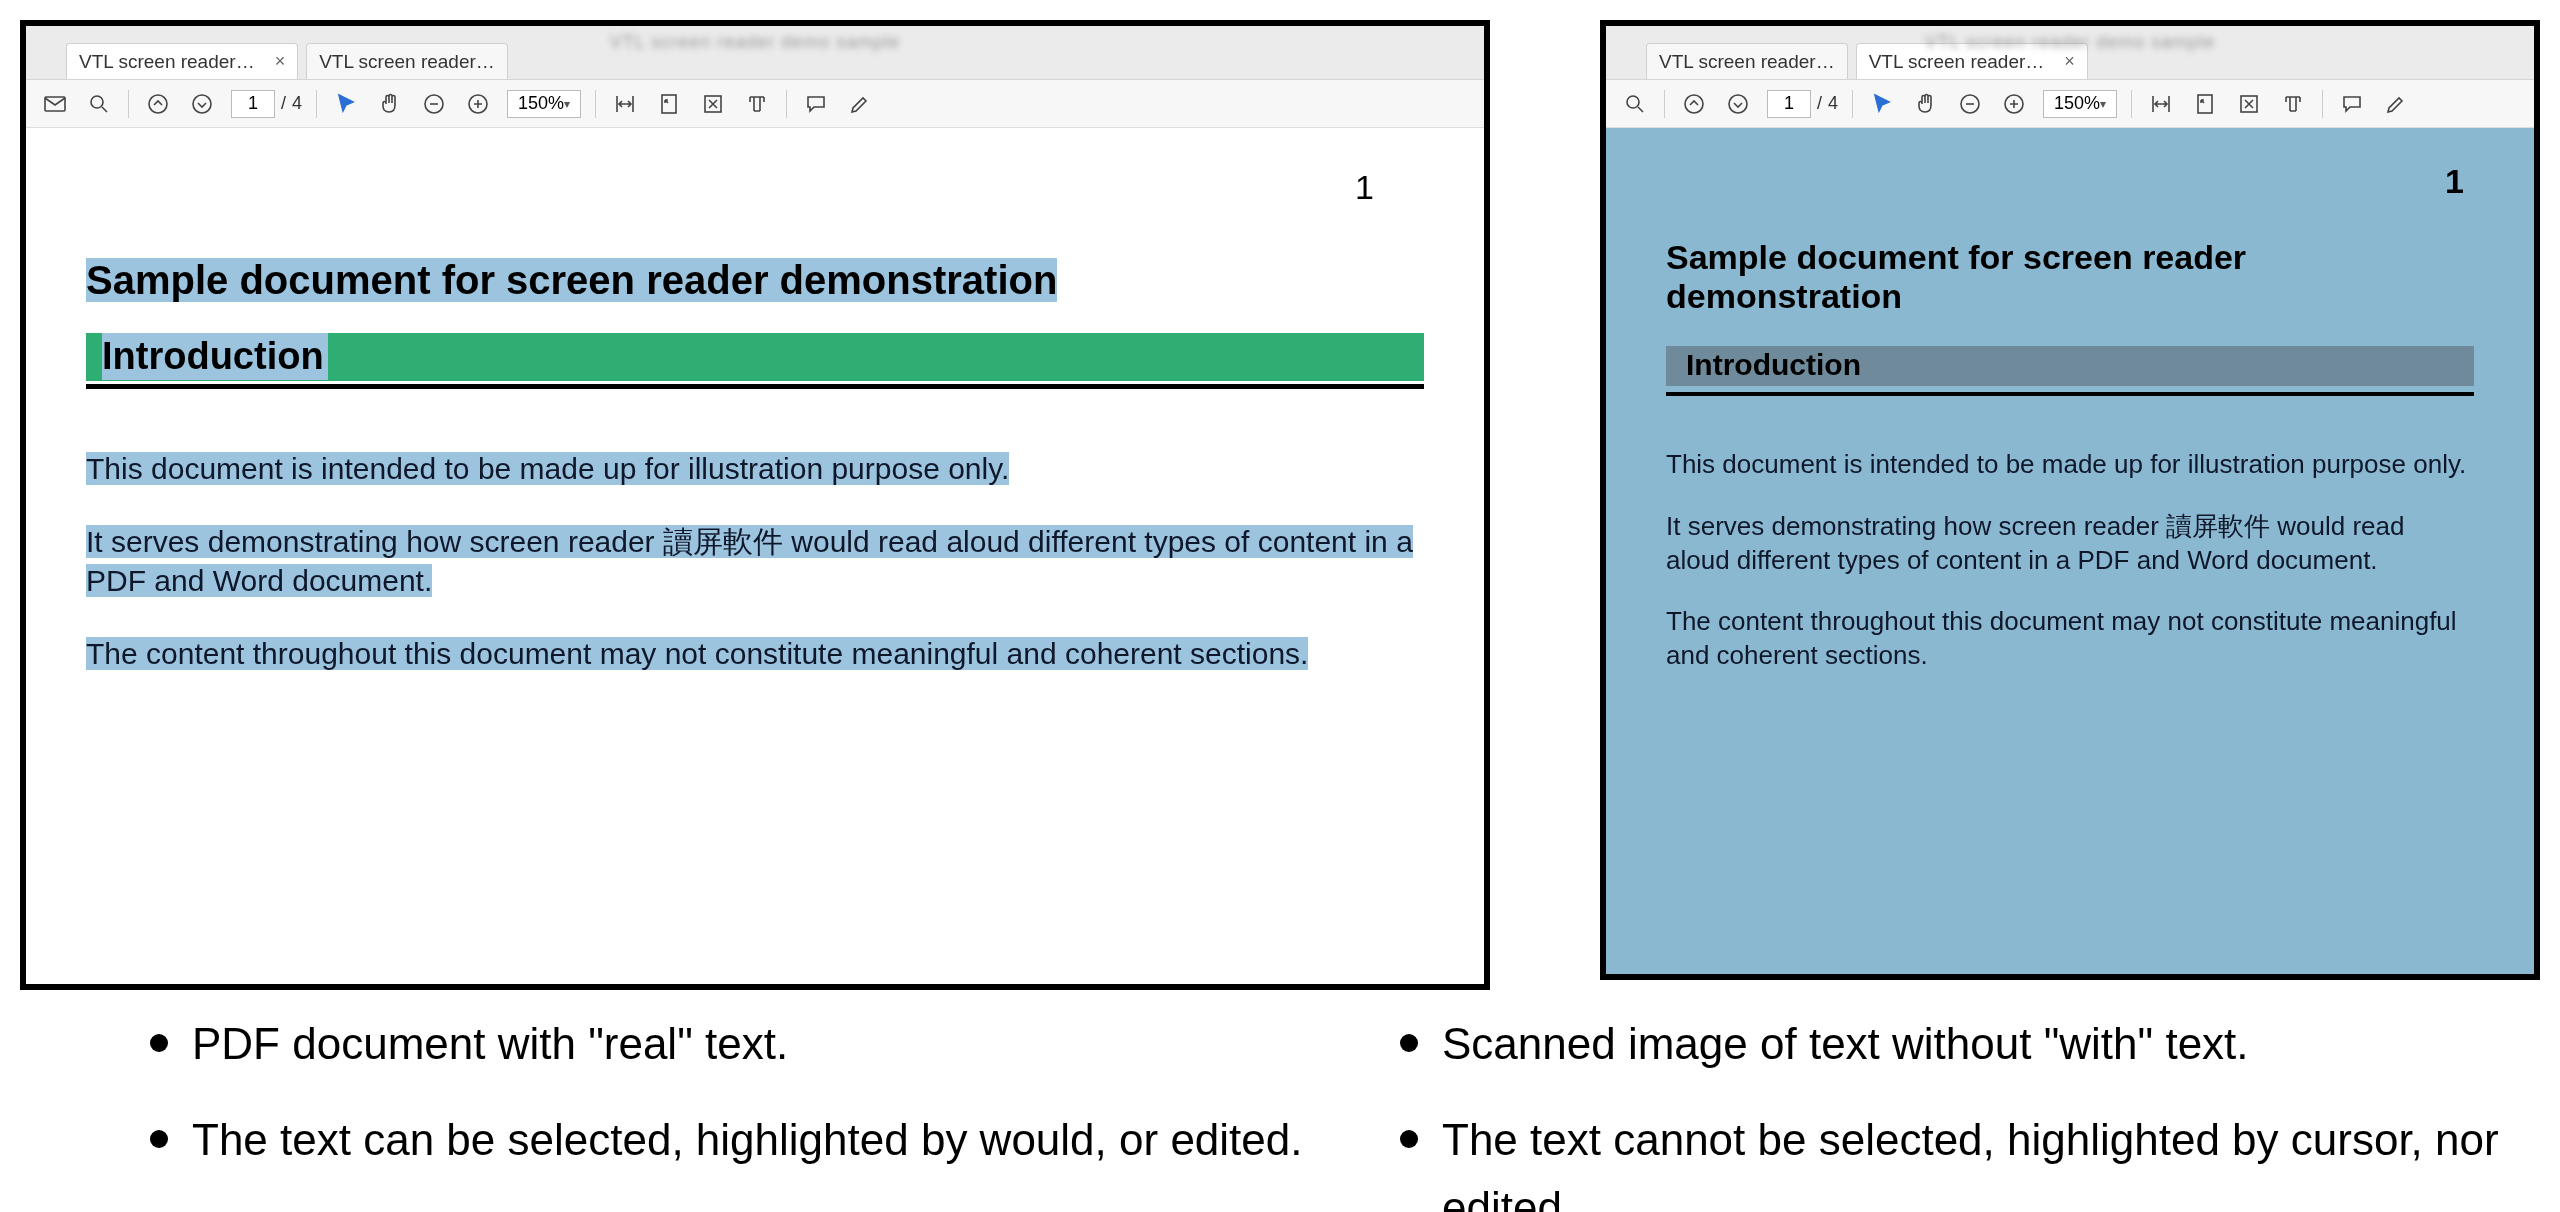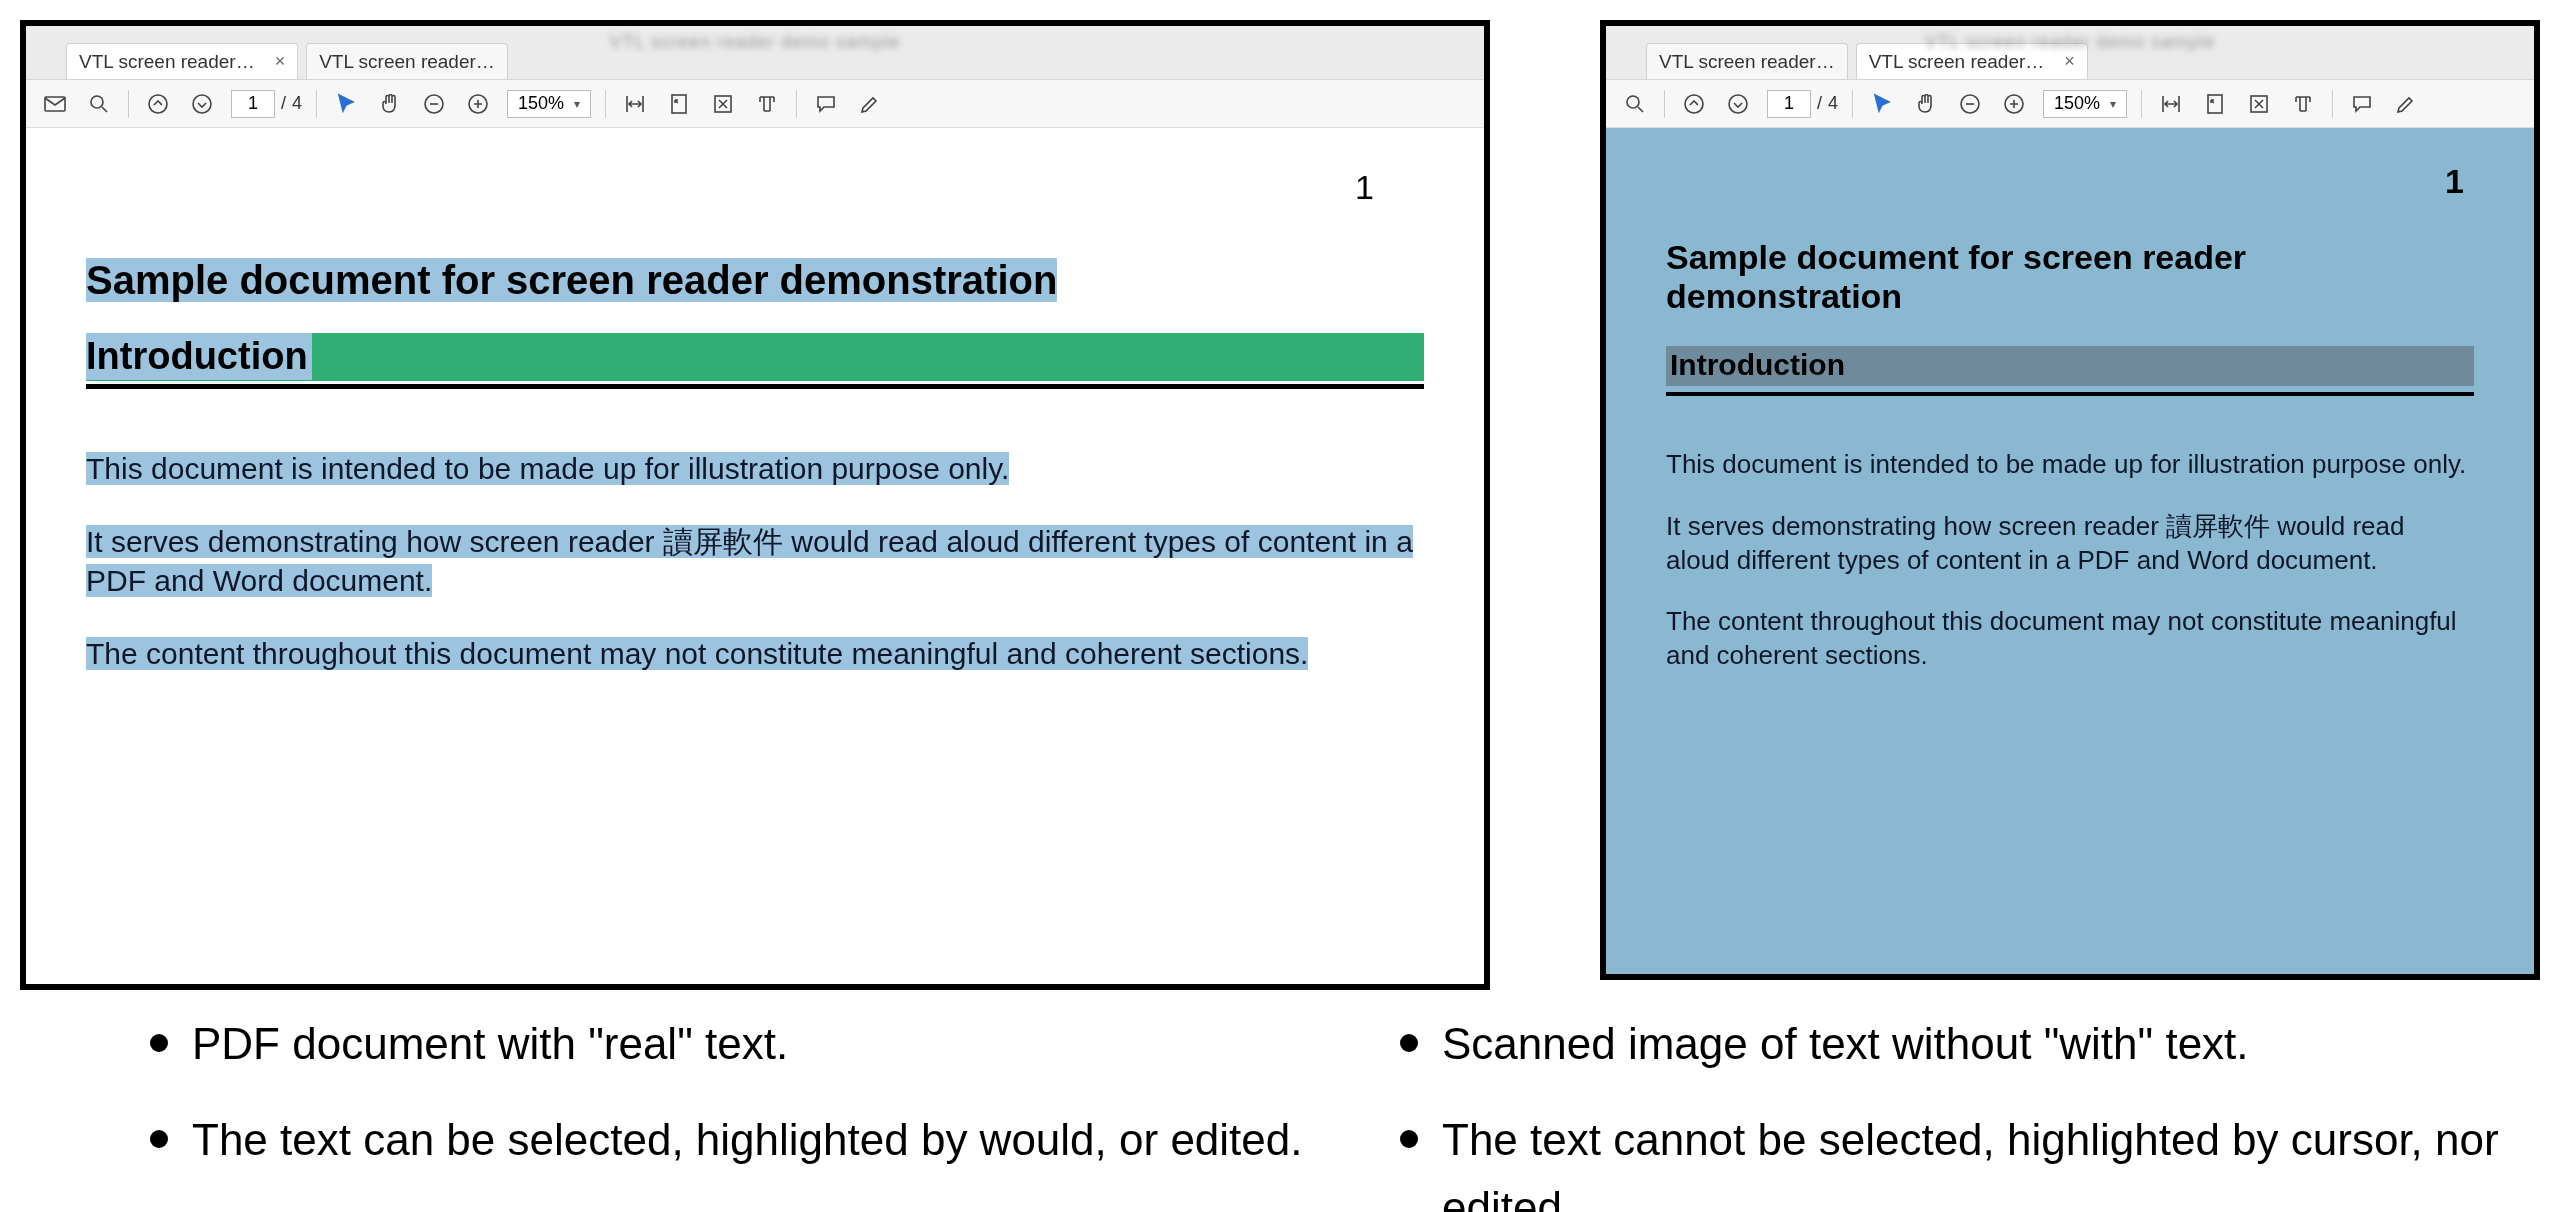--- a/index.html
+++ b/index.html
@@ -73,21 +73,21 @@
   .page-box {
     display: flex; align-items: center; gap: 6px;
     font-size: 18px; color: #333;
   }
   .page-box input {
     width: 44px; height: 28px; text-align: center;
     border: 1px solid #bbb; font-size: 18px;
   }
   .zoom-box {
     height: 28px; border: 1px solid #bbb; background: #fff;
-    display: flex; align-items: center; gap: 10px;
+    display: flex; align-items: center; 
     padding: 0 10px; font-size: 18px;
   }
   .zoom-box .caret { font-size: 12px; color: #555; }
 
   .doc-area {
     position: absolute;
     left: 0; right: 0; top: 102px; bottom: 0;
     padding: 40px 60px 20px 60px;
     overflow: hidden;
   }
@@ -118,21 +118,21 @@
   }
   .panel.left .intro-bar {
     position: absolute; left: 0; right: 0; top: 0; height: 48px;
     background: #2eae72;
   }
   .panel.right .intro-bar {
     position: absolute; left: 0; right: 0; top: 0; height: 40px;
     background: #6f8a9a;
   }
   .intro-row .intro-text {
-    position: absolute; left: 0; top: 0;
+    position: absolute; left: 16px; top: 0;
     font-size: 38px; font-weight: 700;
     padding: 2px 4px 2px 0;
     color: #000;
     z-index: 2;
   }
   .panel.left .intro-row .intro-text { background: #9cc4df; }
   .panel.right .intro-row .intro-text { font-size: 30px; padding-left: 4px; }
   .intro-underline {
     position: absolute; left: 0; right: 0; bottom: 0;
     height: 5px; background: #000;

